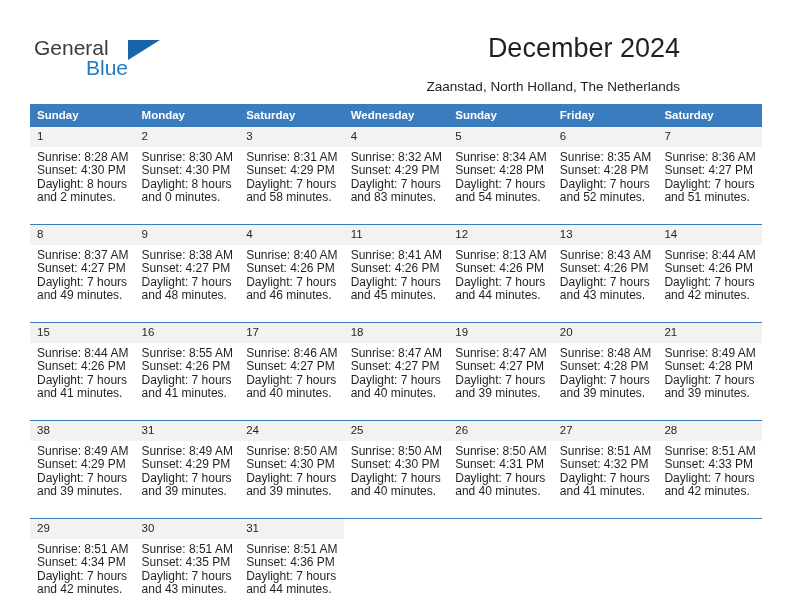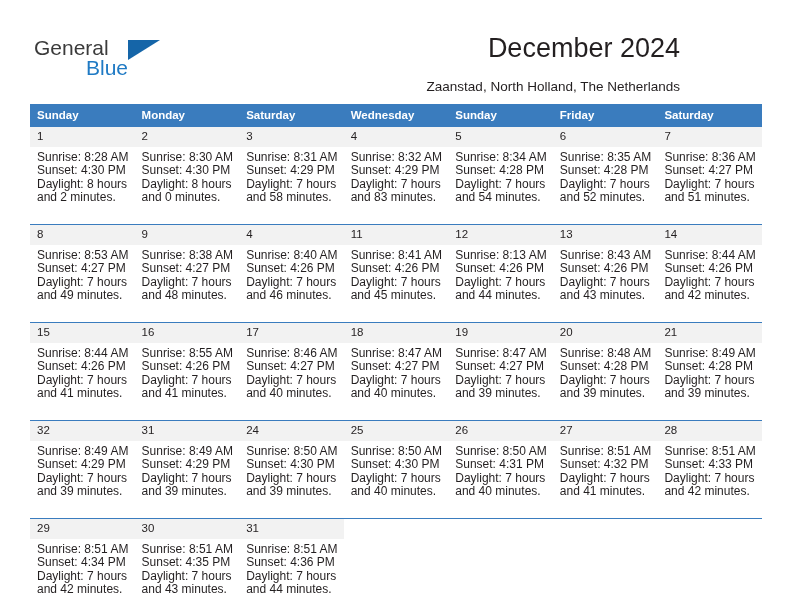--- a/index.html
+++ b/index.html
@@ -268,21 +268,21 @@
           <tr class="sep">
             <td colspan="7">
               <div class="sepbar"></div>
             </td>
           </tr>
           <tr class="weekrow">
             <td class="day">
               <div class="cellwrap">
                 <div class="daynum">8</div>
                 <div class="lines">
-                  <div>Sunrise: 8:53 AM</div>
+                  <div>Sunrise: 8:37 AM</div>
                   <div>Sunset: 4:27 PM</div>
                   <div>Daylight: 7 hours</div>
                   <div>and 49 minutes.</div>
                 </div>
               </div>
             </td>
             <td class="day">
               <div class="cellwrap">
                 <div class="daynum">9</div>
                 <div class="lines">
@@ -434,21 +434,21 @@
             </td>
           </tr>
           <tr class="sep">
             <td colspan="7">
               <div class="sepbar"></div>
             </td>
           </tr>
           <tr class="weekrow">
             <td class="day">
               <div class="cellwrap">
-                <div class="daynum">32</div>
+                <div class="daynum">38</div>
                 <div class="lines">
                   <div>Sunrise: 8:49 AM</div>
                   <div>Sunset: 4:29 PM</div>
                   <div>Daylight: 7 hours</div>
                   <div>and 39 minutes.</div>
                 </div>
               </div>
             </td>
             <td class="day">
               <div class="cellwrap">

